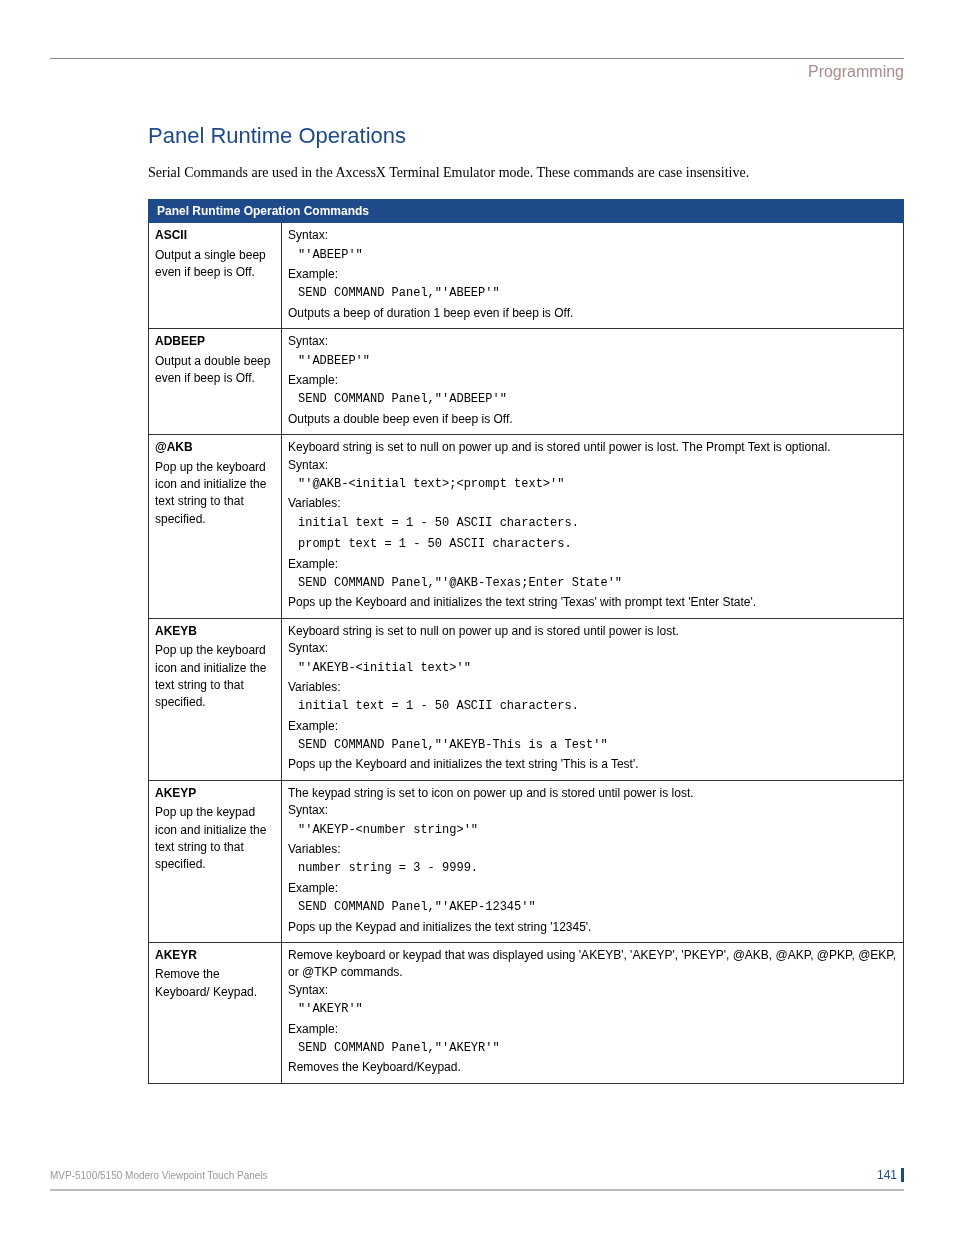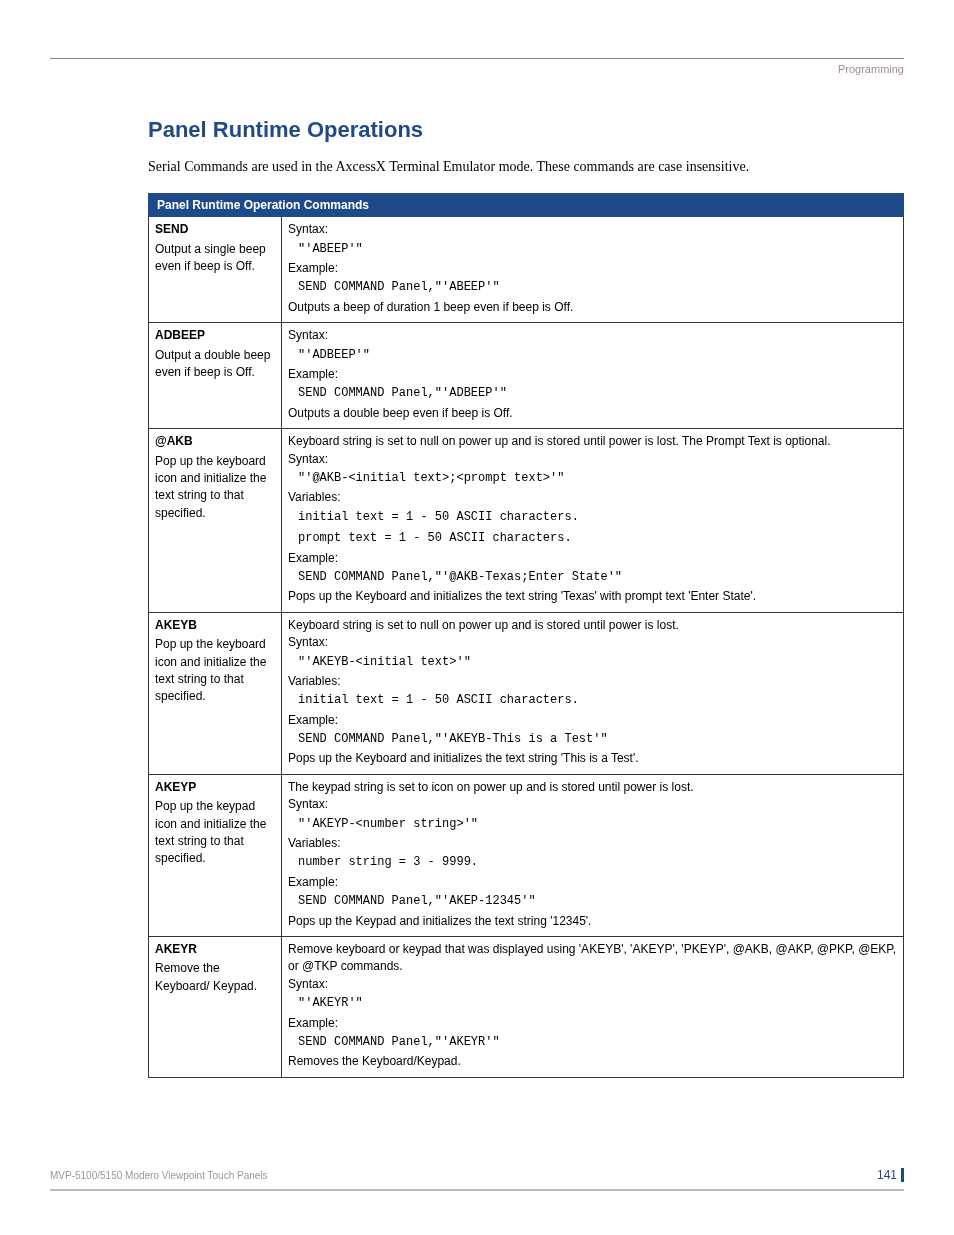--- a/index.html
+++ b/index.html
@@ -15,28 +15,28 @@
     box-sizing: border-box;
     padding: 58px 50px 40px 50px;
     position: relative;
   }
   .header-line {
     border-top: 1px solid #888;
     margin: 0 0 4px 0;
   }
   .header-label {
     text-align: right;
-    font-size: 11px;
+    font-size: 16px;
     color: #a88b8b;
     margin-bottom: 42px;
   }
   .section-title {
     font-family: Helvetica, Arial, sans-serif;
     font-size: 22px;
-    font-weight: 700;
+    font-weight: 400;
     color: #1e4a8a;
     margin: 0 0 14px 0;
     padding-left: 98px;
   }
   .intro {
     font-family: "Times New Roman", serif;
     font-size: 14px;
     line-height: 1.45;
     margin: 0 0 16px 0;
     padding-left: 98px;
@@ -113,21 +113,21 @@
   <p class="intro">Serial Commands are used in the AxcessX Terminal Emulator mode. These commands are case insensitive.</p>
 
   <table class="cmd-table">
     <tbody>
         <tr>
       <th class="table-title" colspan="2">Panel Runtime Operation Commands</th>
     </tr>
 
     <tr>
       <td class="cmd-col">
-        <div class="cmd-name">SEND</div>
+        <div class="cmd-name">ASCII</div>
         <div class="cmd-desc">Output a single beep even if beep is Off.</div>
       </td>
       <td>
         <div>Syntax:</div>
         <span class="code">"'ABEEP'"</span>
         <div>Example:</div>
         <span class="code">SEND COMMAND Panel,"'ABEEP'"</span>
         <div>Outputs a beep of duration 1 beep even if beep is Off.</div>
       </td>
     </tr>

